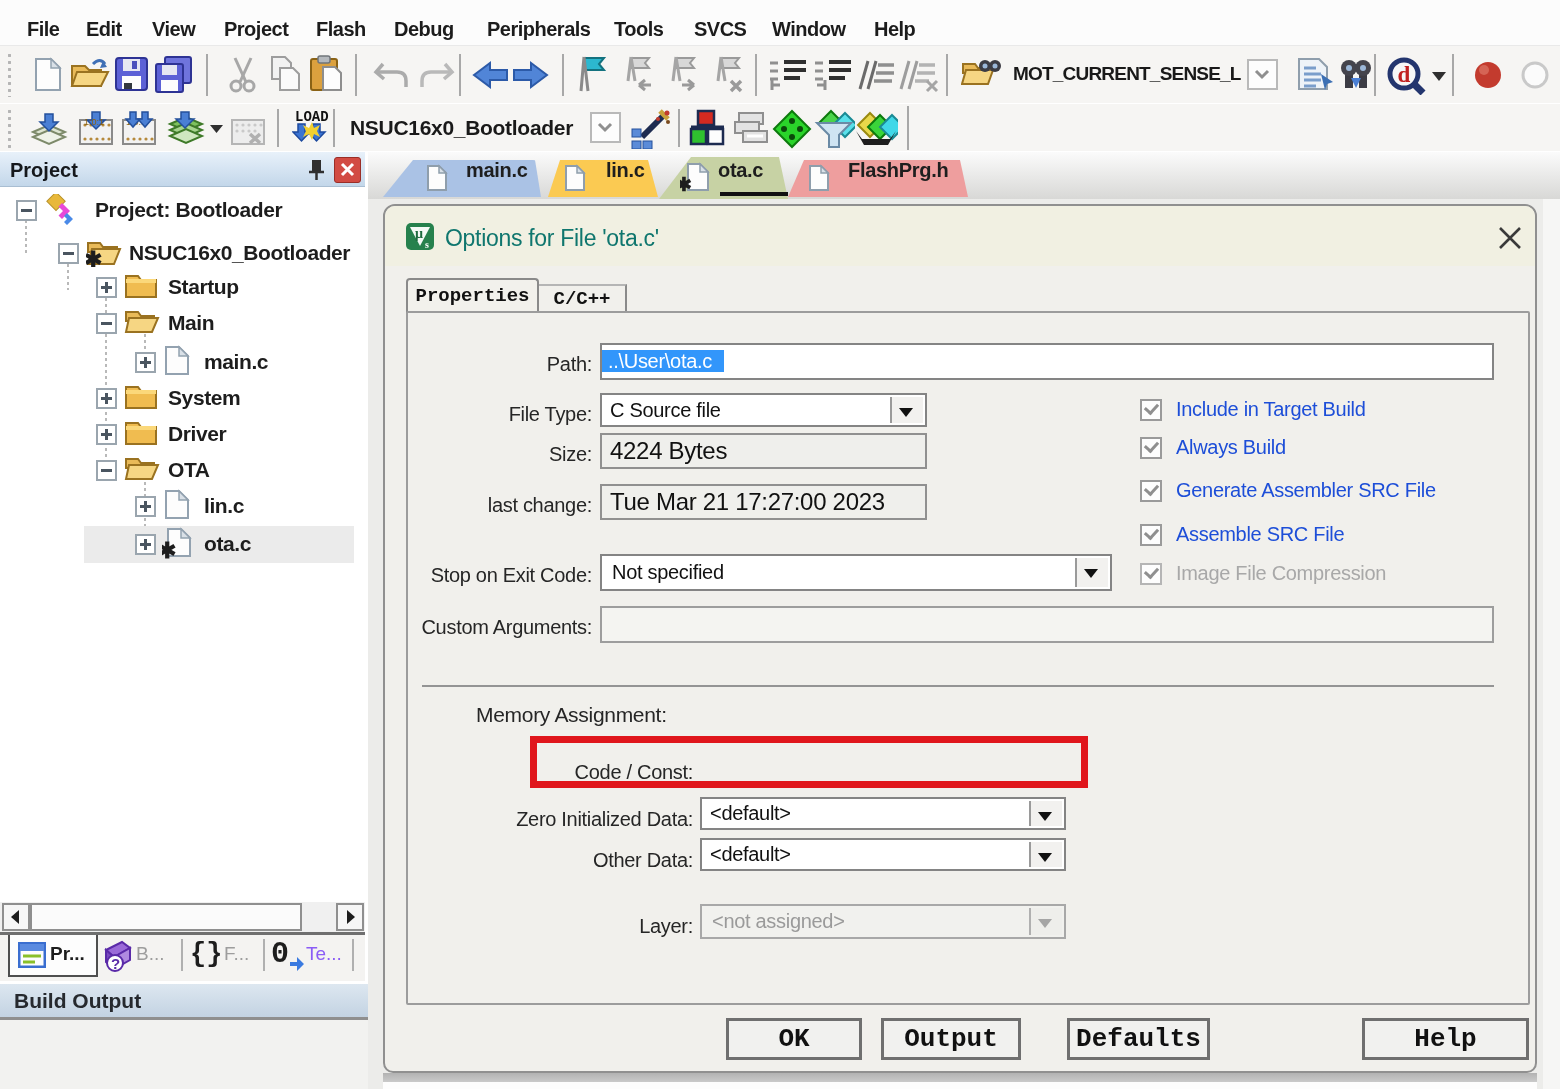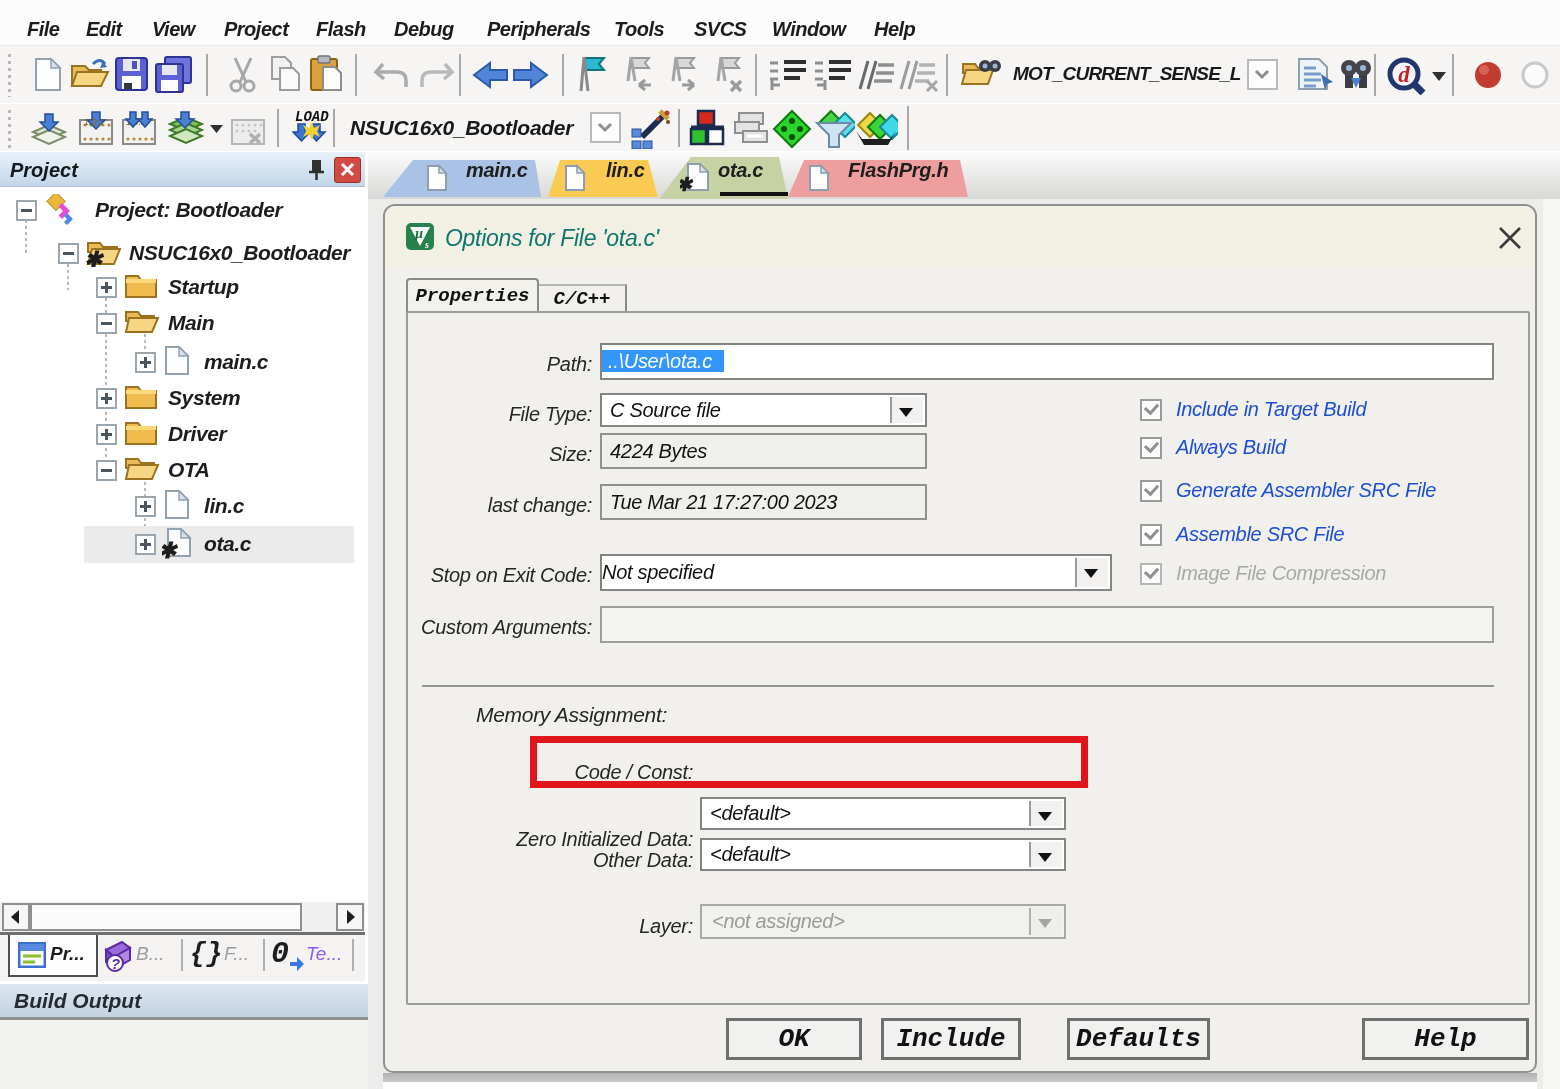--- a/index.html
+++ b/index.html
@@ -1,16 +1,16 @@
 <!DOCTYPE html>
 <html><head><meta charset="utf-8">
 <style>
 html,body{margin:0;padding:0;}
 #app{position:relative;width:1560px;height:1089px;background:#fff;overflow:hidden;
-  font-family:"Liberation Sans",sans-serif;font-style:italic;-webkit-font-smoothing:antialiased;}
+  font-family:"Liberation Sans",sans-serif;-webkit-font-smoothing:antialiased;}
 .abs{position:absolute;}
 
 #menubar{left:0;top:0;width:1560px;height:45px;background:#fcfcfc;border-bottom:1px solid #e9e9e9;}
 .mi{position:absolute;top:0;height:45px;line-height:58px;font-size:20px;font-weight:600;color:#1c1c1c;letter-spacing:-0.5px;}
 
 #tb1{left:0;top:46px;width:1560px;height:57px;background:#f6f5f3;}
 #tb2{left:0;top:104px;width:1560px;height:47px;background:#f6f5f3;}
 .tsep{position:absolute;width:2px;background:#a8a8a8;}
 .dots{position:absolute;width:3px;background-image:radial-gradient(circle,#b5b5b5 1.4px,transparent 1.6px);background-size:3px 7px;}
 
@@ -25,21 +25,21 @@
 #tabbar{left:368px;top:152px;width:1192px;height:47px;background:linear-gradient(#fbfbfb,#d8d8d6);border-bottom:3px solid #8f9387;}
 .etab{position:absolute;top:8px;height:37px;}
 .etabtxt{position:absolute;top:0;height:37px;line-height:37px;font-size:20px;font-weight:700;letter-spacing:-0.3px;color:#1e1e1e;}
 
 #dlg{left:383px;top:204px;width:1154px;height:869px;background:#f1f0ec;border:2px solid #909090;
  border-radius:12px 12px 10px 10px;box-sizing:border-box;}
 #dlgtitle{left:0;top:0;width:100%;height:60px;background:#f1f0e2;border-radius:10px 10px 0 0;}
 .lbl{position:absolute;font-size:20px;letter-spacing:-0.3px;color:#262626;text-align:right;white-space:nowrap;}
 .fld{position:absolute;background:#fff;border:2px solid #848484;box-sizing:border-box;font-size:20px;letter-spacing:-0.3px;color:#111;
  white-space:nowrap;overflow:hidden;}
-.fldg{position:absolute;background:#efefec;border:2px solid #909090;box-sizing:border-box;font-size:20px;letter-spacing:-0.3px;color:#111;white-space:nowrap;}
+.fldg{position:absolute;background:#efefec;border:2px solid #909090;box-sizing:border-box;font-size:24px;letter-spacing:-0.3px;color:#111;white-space:nowrap;}
 .cbtn{position:absolute;right:2px;top:2px;bottom:2px;width:31px;background:#f2f1ef;border-left:2px solid #9a9a9a;}
 .cbtn:after{content:"";position:absolute;left:7px;top:11px;border:7px solid transparent;border-top:9px solid #111;}
 .cbtn.dis:after{border-top-color:#a5a5a5;}
 .chk{position:absolute;width:22px;height:22px;background:#fdfdfd;border:2px solid #9a9a9a;box-sizing:border-box;}
 .chk:after{content:"";position:absolute;left:3px;top:2px;width:10px;height:6px;border-left:3px solid #8f8f8f;border-bottom:3px solid #8f8f8f;transform:rotate(-48deg);}
 .chklbl{position:absolute;font-size:20px;letter-spacing:-0.3px;color:#1d4ed8;white-space:nowrap;}
 .btn{position:absolute;background:#f1f1ef;border:3px solid #6f6f6f;box-sizing:border-box;
  font-family:"Liberation Mono",monospace;font-size:26px;font-weight:700;color:#111;text-align:center;}
 </style></head>
 <body>
@@ -535,46 +535,46 @@
 
 <div class="lbl" style="left:0px;top:147px;width:207px">Path:</div>
 <div class="fld" style="left:215px;top:137px;width:894px;height:37px;line-height:33px"><span style="background:#3296fb;color:#fff;padding:0 12px 0 6px">..\User\ota.c</span></div>
 <div class="lbl" style="left:0px;top:197px;width:207px">File Type:</div>
 <div class="fld" style="left:215px;top:187px;width:327px;height:34px;line-height:30px;padding-left:8px">C Source file<div class="cbtn"></div></div>
 <div class="lbl" style="left:0px;top:237px;width:207px">Size:</div>
 <div class="fldg" style="left:215px;top:227px;width:327px;height:36px;line-height:32px;padding-left:8px">4224 Bytes</div>
 <div class="lbl" style="left:0px;top:288px;width:207px">last change:</div>
 <div class="fldg" style="left:215px;top:278px;width:327px;height:36px;line-height:32px;padding-left:8px">Tue Mar 21 17:27:00 2023</div>
 <div class="lbl" style="left:0px;top:358px;width:207px">Stop on Exit Code:</div>
-<div class="fld" style="left:215px;top:348px;width:512px;height:37px;line-height:33px;">Not specified<div class="cbtn"></div></div>
+<div class="fld" style="left:215px;top:348px;width:512px;height:37px;line-height:33px;padding-left:10px">Not specified<div class="cbtn"></div></div>
 <div class="lbl" style="left:0px;top:410px;width:207px">Custom Arguments:</div>
 <div class="fldg" style="left:215px;top:400px;width:894px;height:37px;background:#f4f4f1;border-color:#9d9d9d"></div>
 
 <div class="chk" style="left:755px;top:193px"></div>
       <div class="chklbl" style="left:791px;top:192px">Include in Target Build</div>
 <div class="chk" style="left:755px;top:231px"></div>
       <div class="chklbl" style="left:791px;top:230px">Always Build</div>
 <div class="chk" style="left:755px;top:274px"></div>
       <div class="chklbl" style="left:791px;top:273px">Generate Assembler SRC File</div>
 <div class="chk" style="left:755px;top:318px"></div>
       <div class="chklbl" style="left:791px;top:317px">Assemble SRC File</div>
 <div class="chk" style="left:755px;top:357px;border-color:#b5b5b5"></div>
       <div class="chklbl" style="left:791px;top:356px;color:#a8a8a8">Image File Compression</div>
 
 <div class="abs" style="left:37px;top:479px;width:1072px;height:2px;background:#949494"></div>
 <div class="abs" style="left:91px;top:497px;font-size:21px;letter-spacing:-0.3px;color:#262626">Memory Assignment:</div>
 <div class="abs" style="left:145px;top:530px;width:558px;height:52px;border:7px solid #e0161c;box-sizing:border-box;z-index:5"></div>
 <div class="lbl" style="left:60px;top:555px;width:248px">Code / Const:</div>
-<div class="lbl" style="left:60px;top:622px;width:248px">Zero Initialized Data:</div>
+<div class="lbl" style="left:60px;top:602px;width:248px">Zero Initialized Data:</div>
 <div class="fld" style="left:315px;top:591px;width:366px;height:33px;line-height:29px;padding-left:8px">&lt;default&gt;<div class="cbtn"></div></div>
 <div class="lbl" style="left:60px;top:643px;width:248px">Other Data:</div>
 <div class="fld" style="left:315px;top:632px;width:366px;height:33px;line-height:29px;padding-left:8px">&lt;default&gt;<div class="cbtn"></div></div>
 <div class="lbl" style="left:60px;top:709px;width:248px">Layer:</div>
 <div class="fld" style="left:315px;top:698px;width:366px;height:35px;line-height:31px;padding-left:10px;background:#f1f1ee;border-color:#a8a8a8;color:#9a9a9a">&lt;not assigned&gt;<div class="cbtn dis" style="background:#eeeeeb;border-left-color:#b0b0b0"></div></div>
 
 <div class="btn" style="left:341px;top:812px;width:136px;height:42px;line-height:37px">OK</div>
-<div class="btn" style="left:496px;top:812px;width:140px;height:42px;line-height:37px">Include</div>
+<div class="btn" style="left:496px;top:812px;width:140px;height:42px;line-height:37px">Output</div>
 <div class="btn" style="left:682px;top:812px;width:143px;height:42px;line-height:37px">Defaults</div>
 <div class="btn" style="left:977px;top:812px;width:167px;height:42px;line-height:37px">Help</div>
 </div>
 <div class="abs" style="left:383px;top:1073px;width:1154px;height:9px;background:linear-gradient(#b2b2b2,#cacaca)"></div>
 <div class="abs" style="left:383px;top:1082px;width:1154px;height:7px;background:#fdfdfd"></div>
 
 </div>
 </body></html>

